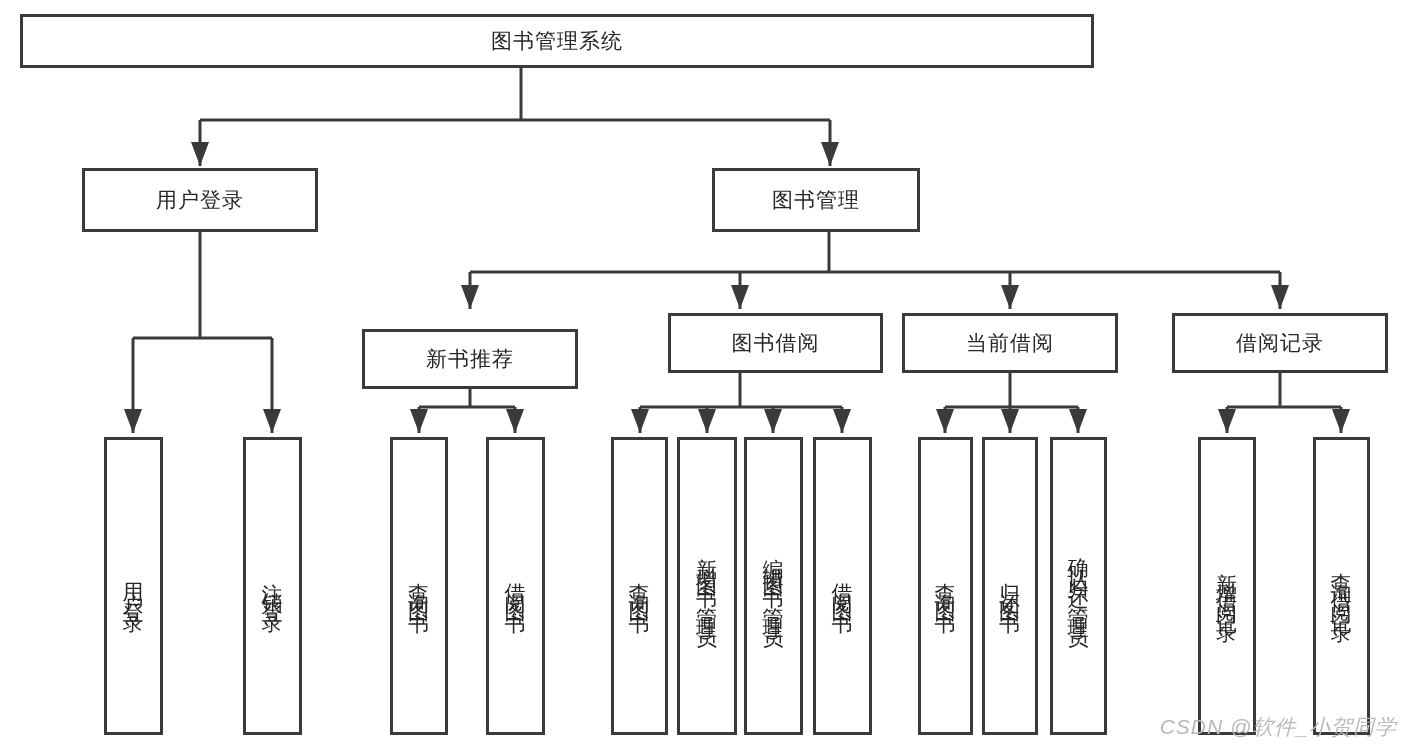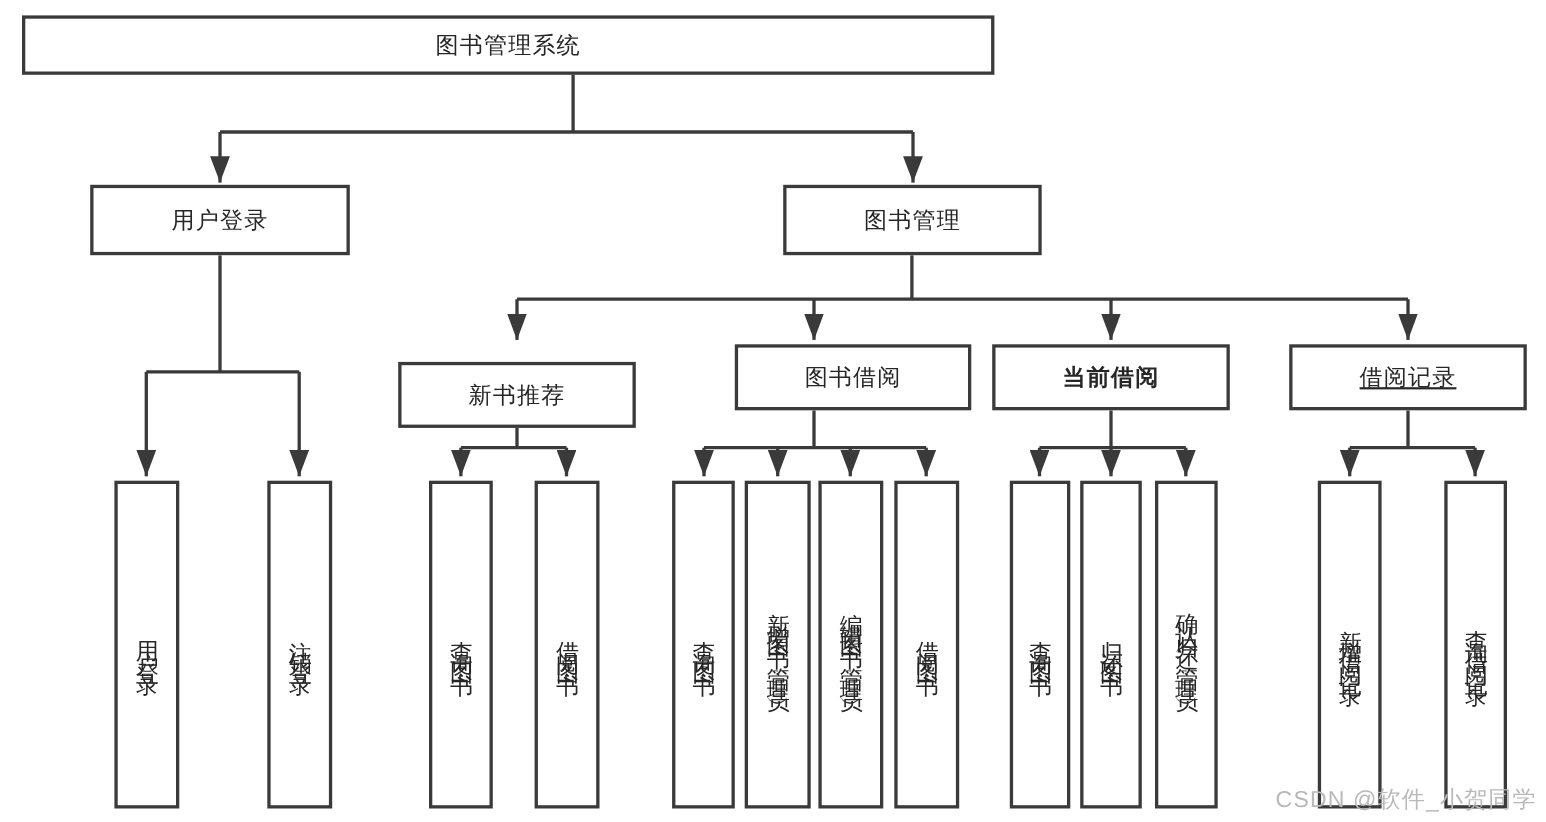--- a/index.html
+++ b/index.html
@@ -42,20 +42,21 @@
   }
   .watermark {
     position: absolute;
     right: 8px;
     bottom: 6px;
     font-size: 21px;
     color: #b9b9b9;
     letter-spacing: 1px;
     z-index: 5;
     white-space: nowrap;
+    font-style: italic;
   }
 </style>
 </head>
 <body>
 
 <div class="canvas">
 
   <svg class="connectors" viewBox="0 0 1405 747" xmlns="http://www.w3.org/2000/svg">
     <defs>
       <marker id="arw" viewBox="0 0 8 6" refX="8" refY="3" markerWidth="8" markerHeight="6" orient="auto">
@@ -99,29 +100,29 @@
       <path d="M1010 407 V433" marker-end="url(#arw)"></path>
       <path d="M1078 407 V433" marker-end="url(#arw)"></path>
 
       <path d="M1280 373 V407"></path>
       <path d="M1227 407 H1341"></path>
       <path d="M1227 407 V433" marker-end="url(#arw)"></path>
       <path d="M1341 407 V433" marker-end="url(#arw)"></path>
     </g>
   </svg>
 
-  <div class="box" style="left:20px; top:14px; width:884px; height:54px;text-align:center;">图书管理系统</div>
+  <div class="box" style="left:20px; top:14px; width:1074px; height:54px;text-align:center;">图书管理系统</div>
 
   <div class="box" style="left:82px; top:168px; width:236px; height:64px;">用户登录</div>
-  <div class="box" style="left:712px; top:168px; width:235px; height:64px;">图书管理</div>
+  <div class="box" style="left:712px; top:168px; width:208px; height:64px;">图书管理</div>
 
   <div class="box" style="left:362px; top:329px; width:216px; height:60px;">新书推荐</div>
   <div class="box" style="left:668px; top:313px; width:215px; height:60px;">图书借阅</div>
-  <div class="box" style="left:902px; top:313px; width:216px; height:60px;font-weight:bold;">当前借阅</div>
-  <div class="box" style="left:1172px; top:313px; width:216px; height:60px;text-decoration:underline;">借阅记录</div>
+  <div class="box" style="left:902px; top:313px; width:216px; height:60px;">当前借阅</div>
+  <div class="box" style="left:1172px; top:313px; width:216px; height:60px;">借阅记录</div>
 
   <div class="box vbox" style="left:104px; top:437px; width:59px; height:298px;">
     <span class="vtext">用户登录</span>
   </div>
   <div class="box vbox" style="left:243px; top:437px; width:59px; height:298px;">
     <span class="vtext">注销登录</span>
   </div>
 
   <div class="box vbox" style="left:390px; top:437px; width:58px; height:298px;">
     <span class="vtext">查询图书</span>

